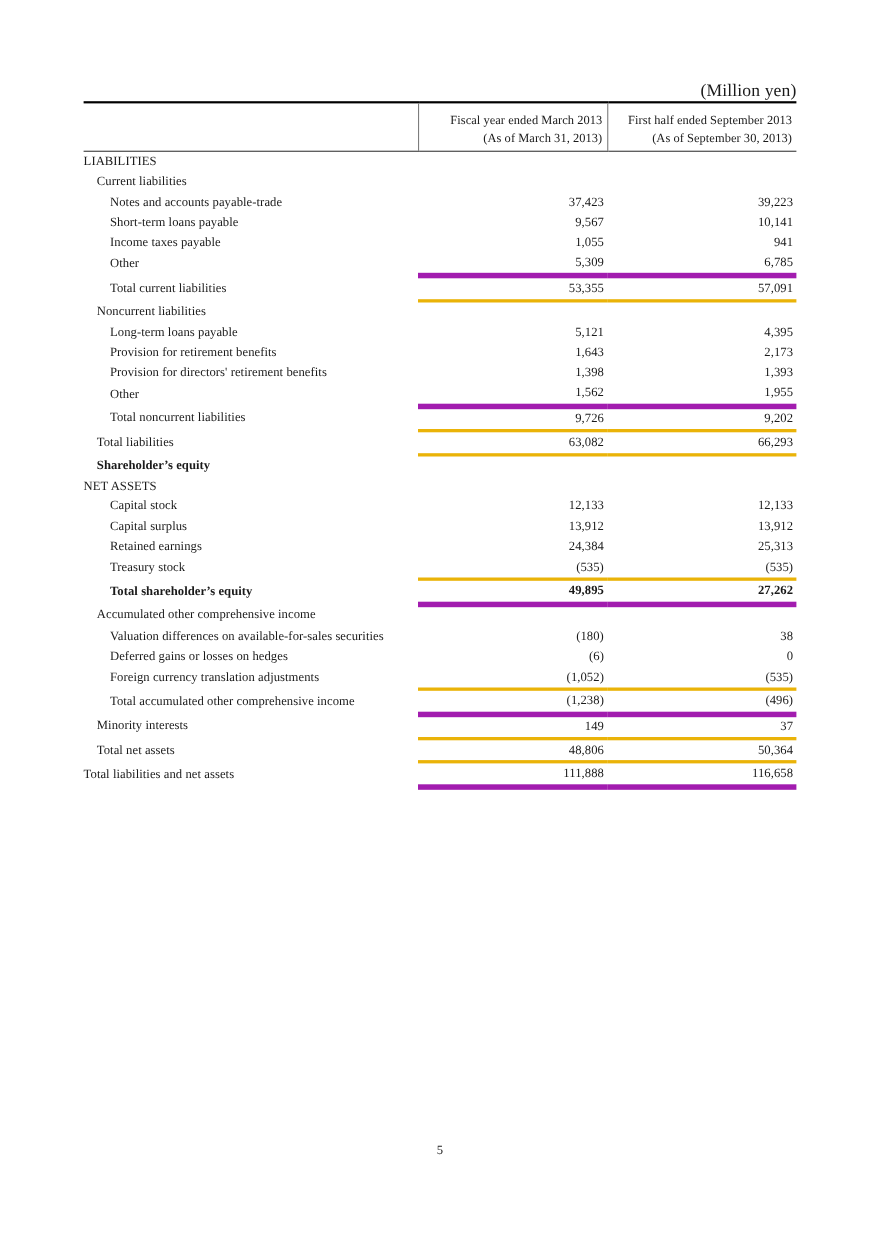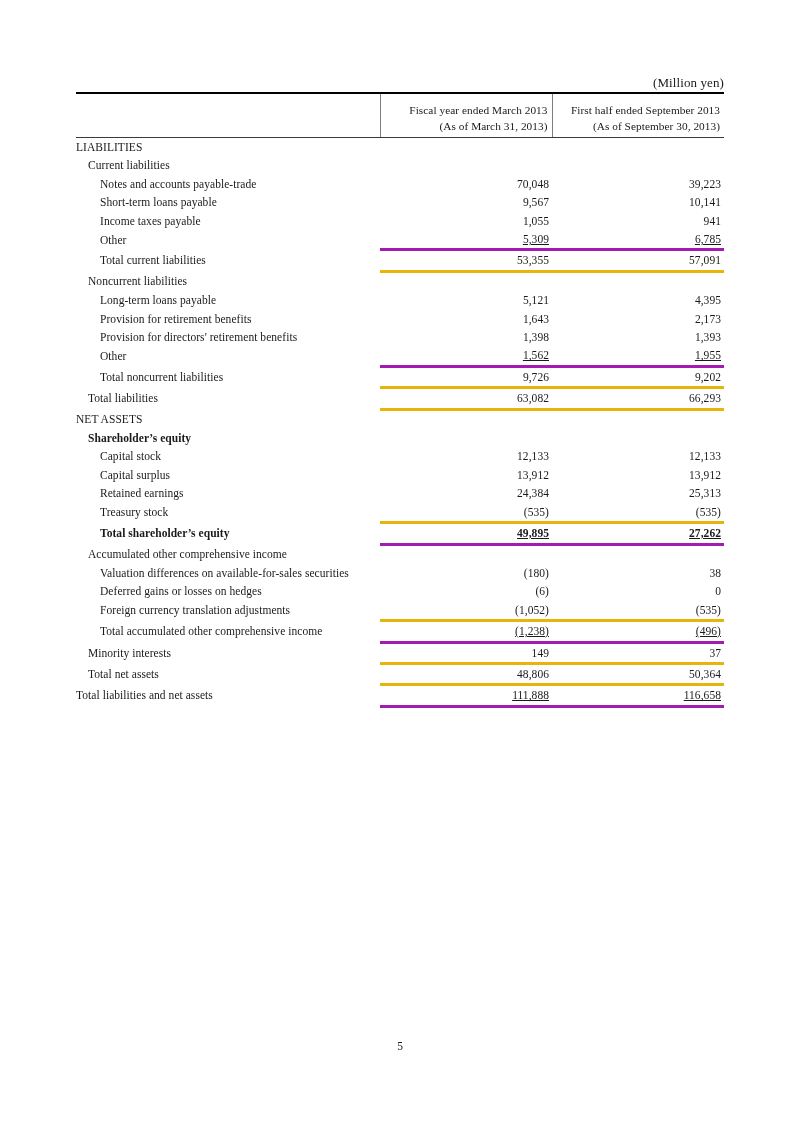--- a/index.html
+++ b/index.html
@@ -25,21 +25,21 @@
     overflow: hidden;
   }
 
   
   .units-line {
     position: absolute;
     left: 76px;
     top: 76px;
     width: 648px;
     text-align: right;
-    font-size: 13px;
+    font-size: 16px;
     line-height: 14px;
     letter-spacing: 0.1px;
   }
 
   
   table.bs {
     position: absolute;
     left: 76px;
     top: 92px;
     width: 648px;
@@ -94,21 +94,21 @@
     font-variant-numeric: lining-nums;
   }
 
   
   .ind0 { padding-left: 0px; }
   .ind1 { padding-left: 12px; }
   .ind2 { padding-left: 24px; }
 
   .bold { font-weight: bold; }
   .rule-bot-dark  { border-bottom: 3px solid #eab308; }
-  .rule-bot-gray  { border-bottom: 3px solid #a21caf; text-decoration: underline; }
+  .rule-bot-gray  { border-bottom: 5px solid #a21caf; }
 
   
   .page-no {
     position: absolute;
     left: 0;
     top: 1040px;
     width: 800px;
     text-align: center;
     font-size: 11.5px;
   }
@@ -145,21 +145,21 @@
           <td class="val"></td>
           <td class="val"></td>
         </tr>
         <tr>
           <td class="lbl ind1">Current liabilities</td>
           <td class="val"></td>
           <td class="val"></td>
         </tr>
         <tr>
           <td class="lbl ind2">Notes and accounts payable-trade</td>
-          <td class="val">70,048</td>
+          <td class="val">37,423</td>
           <td class="val">39,223</td>
         </tr>
         <tr>
           <td class="lbl ind2">Short-term loans payable</td>
           <td class="val">9,567</td>
           <td class="val">10,141</td>
         </tr>
         <tr>
           <td class="lbl ind2">Income taxes payable</td>
           <td class="val">1,055</td>
@@ -204,30 +204,30 @@
           <td class="lbl ind2">Total noncurrent liabilities</td>
           <td class="val rule-bot-dark">9,726</td>
           <td class="val rule-bot-dark">9,202</td>
         </tr>
         <tr>
           <td class="lbl ind1">Total liabilities</td>
           <td class="val rule-bot-dark">63,082</td>
           <td class="val rule-bot-dark">66,293</td>
         </tr>
         <tr>
-          <td class="lbl ind0">NET ASSETS</td>
-          <td class="val"></td>
-          <td class="val"></td>
-        </tr>
-        <tr>
           <td class="lbl ind1 bold">Shareholder’s equity</td>
           <td class="val bold"></td>
           <td class="val bold"></td>
         </tr>
         <tr>
+          <td class="lbl ind0">NET ASSETS</td>
+          <td class="val"></td>
+          <td class="val"></td>
+        </tr>
+        <tr>
           <td class="lbl ind2">Capital stock</td>
           <td class="val">12,133</td>
           <td class="val">12,133</td>
         </tr>
         <tr>
           <td class="lbl ind2">Capital surplus</td>
           <td class="val">13,912</td>
           <td class="val">13,912</td>
         </tr>
         <tr>

